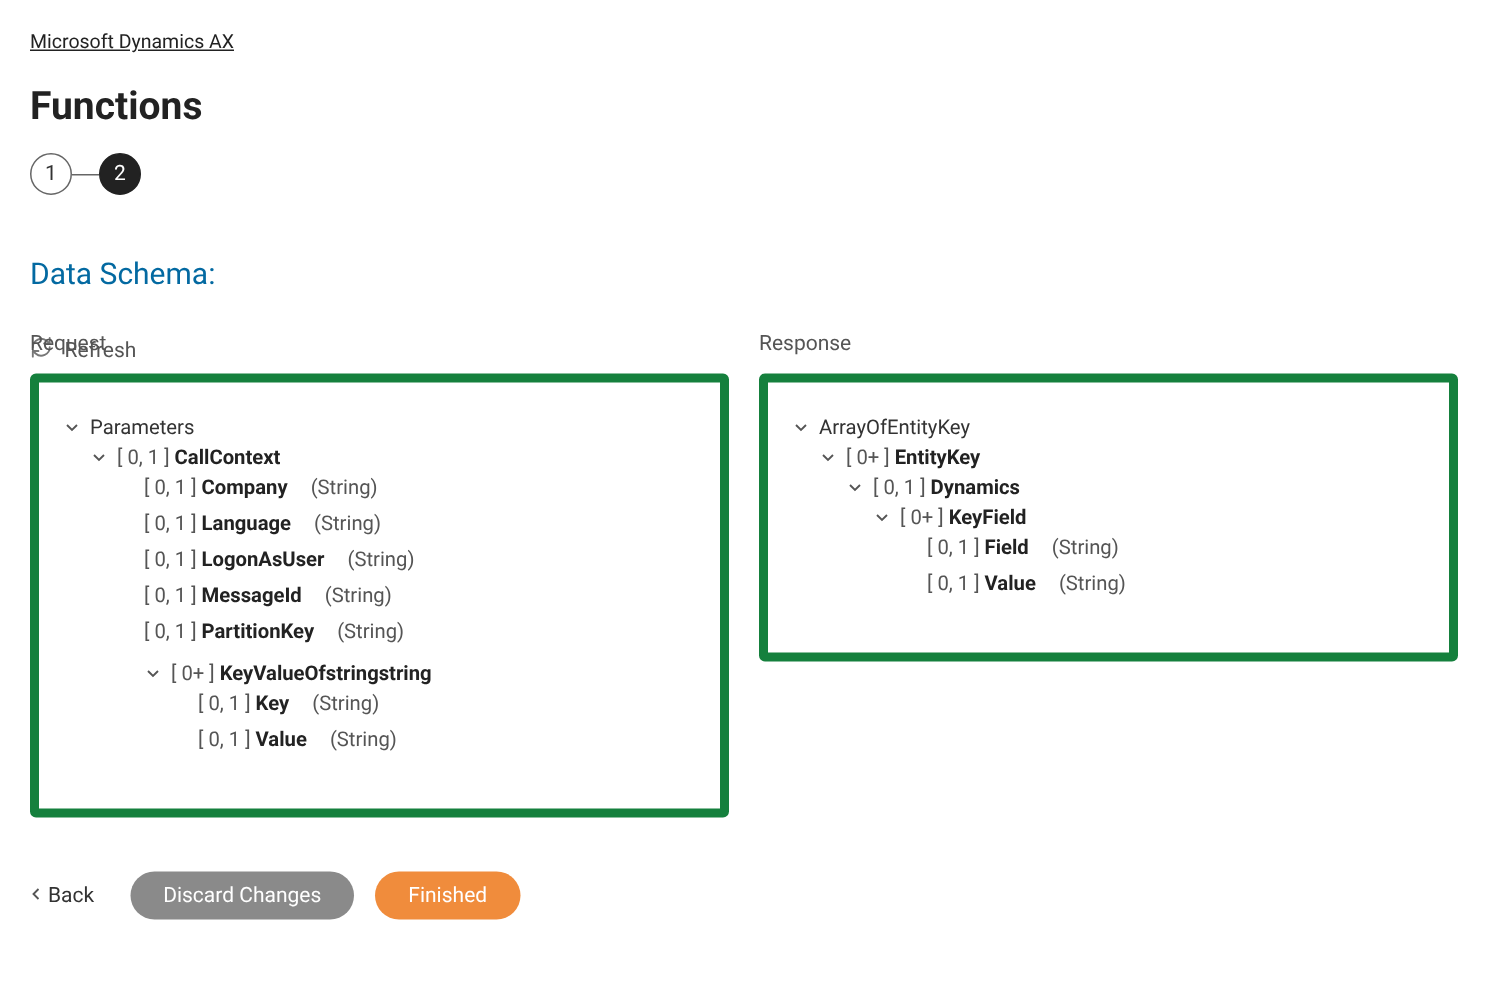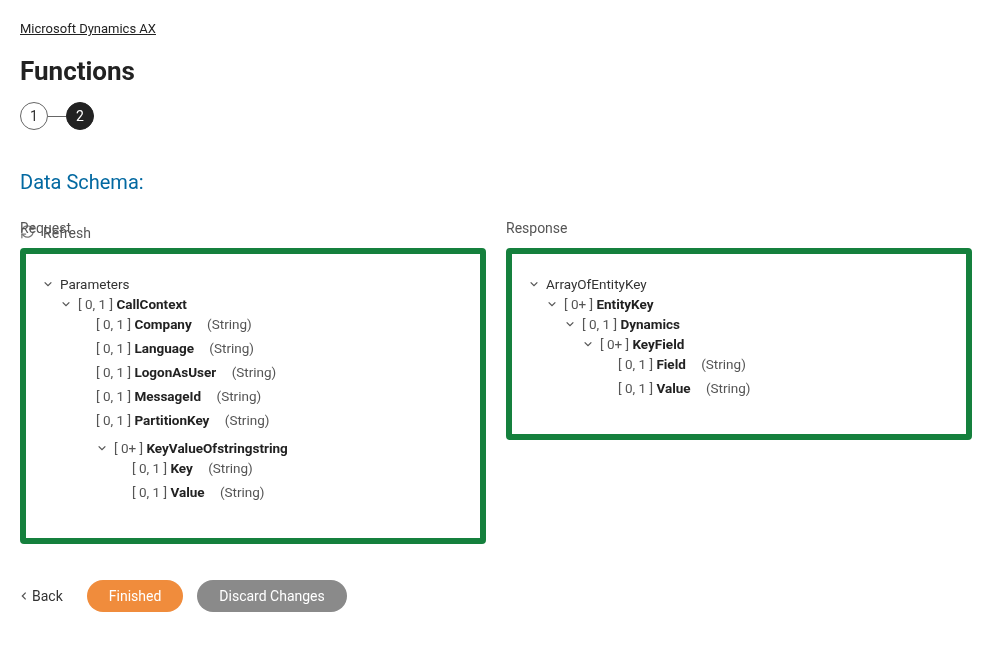--- a/index.html
+++ b/index.html
@@ -380,18 +380,18 @@
 
 <div class="footer">
   <div class="back-link">
     <span>
       <svg width="8" height="10" viewBox="0 0 8 12" fill="none" stroke="#555" stroke-width="1.5">
           <path d="M6 2 L2 6 L6 10"></path>
         </svg>
     </span>
     <span>Back</span>
   </div>
+  <button class="btn btn-secondary">Discard Changes</button>
   <button class="btn btn-primary">Finished</button>
-  <button class="btn btn-secondary">Discard Changes</button>
 </div>
 
 
 
 
 </body></html>

